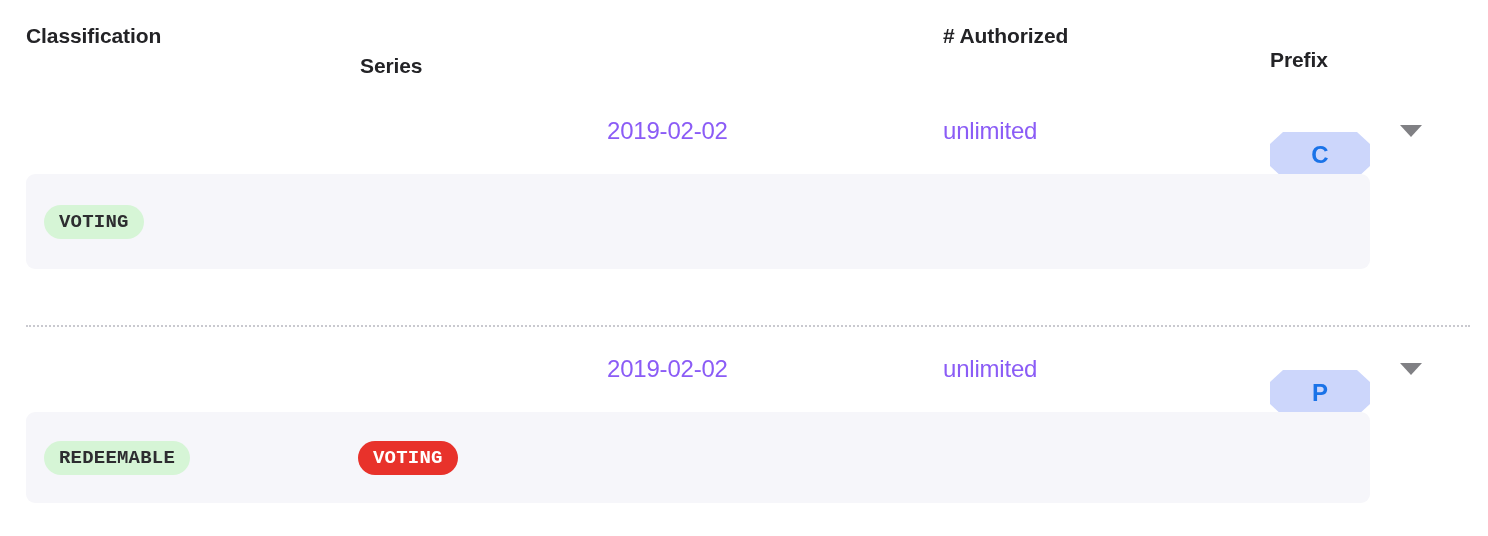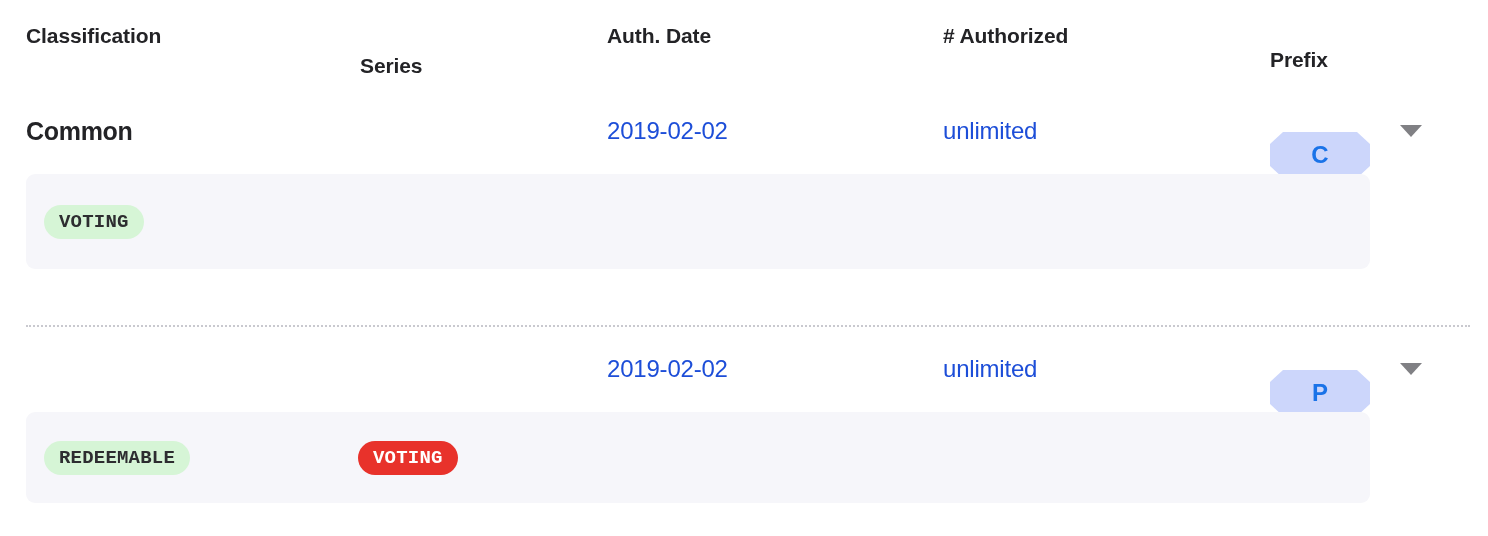--- a/index.html
+++ b/index.html
@@ -49,21 +49,21 @@
   }
   .cell-classification {
     font-size: 25px;
     font-weight: 700;
     color: #232326;
     letter-spacing: -0.3px;
   }
   .cell-text {
     font-size: 24px;
     font-weight: 400;
-    color: #1d4ed8;
+    color: #8b5cf6;
     letter-spacing: -0.2px;
   }
 
   
   .prefix-badge {
     display: flex;
     align-items: center;
     justify-content: center;
     width: 100px;
     height: 46px;
@@ -126,28 +126,26 @@
   }
 </style>
 </head>
 <body>
 
 <div class="sheet">
 
   <div class="header-row">
     <div class="header-cell col-classification">Classification</div>
     <div class="header-cell col-series">Series</div>
-    <div class="header-cell col-authdate">Auth. Date</div>
     <div class="header-cell col-numauth"># Authorized</div>
     <div class="header-cell col-prefix">Prefix</div>
   </div>
 
   <div class="row" style="top:93px;">
     <div class="row-main">
-      <div class="cell cell-classification col-classification">Common</div>
       <div class="cell cell-text col-series"></div>
       <div class="cell cell-text col-authdate">2019-02-02</div>
       <div class="cell cell-text col-numauth">unlimited</div>
       <div class="cell col-prefix">
         <div class="prefix-badge">C</div>
       </div>
       <div class="cell col-action">
         <div class="caret"></div>
       </div>
     </div>

